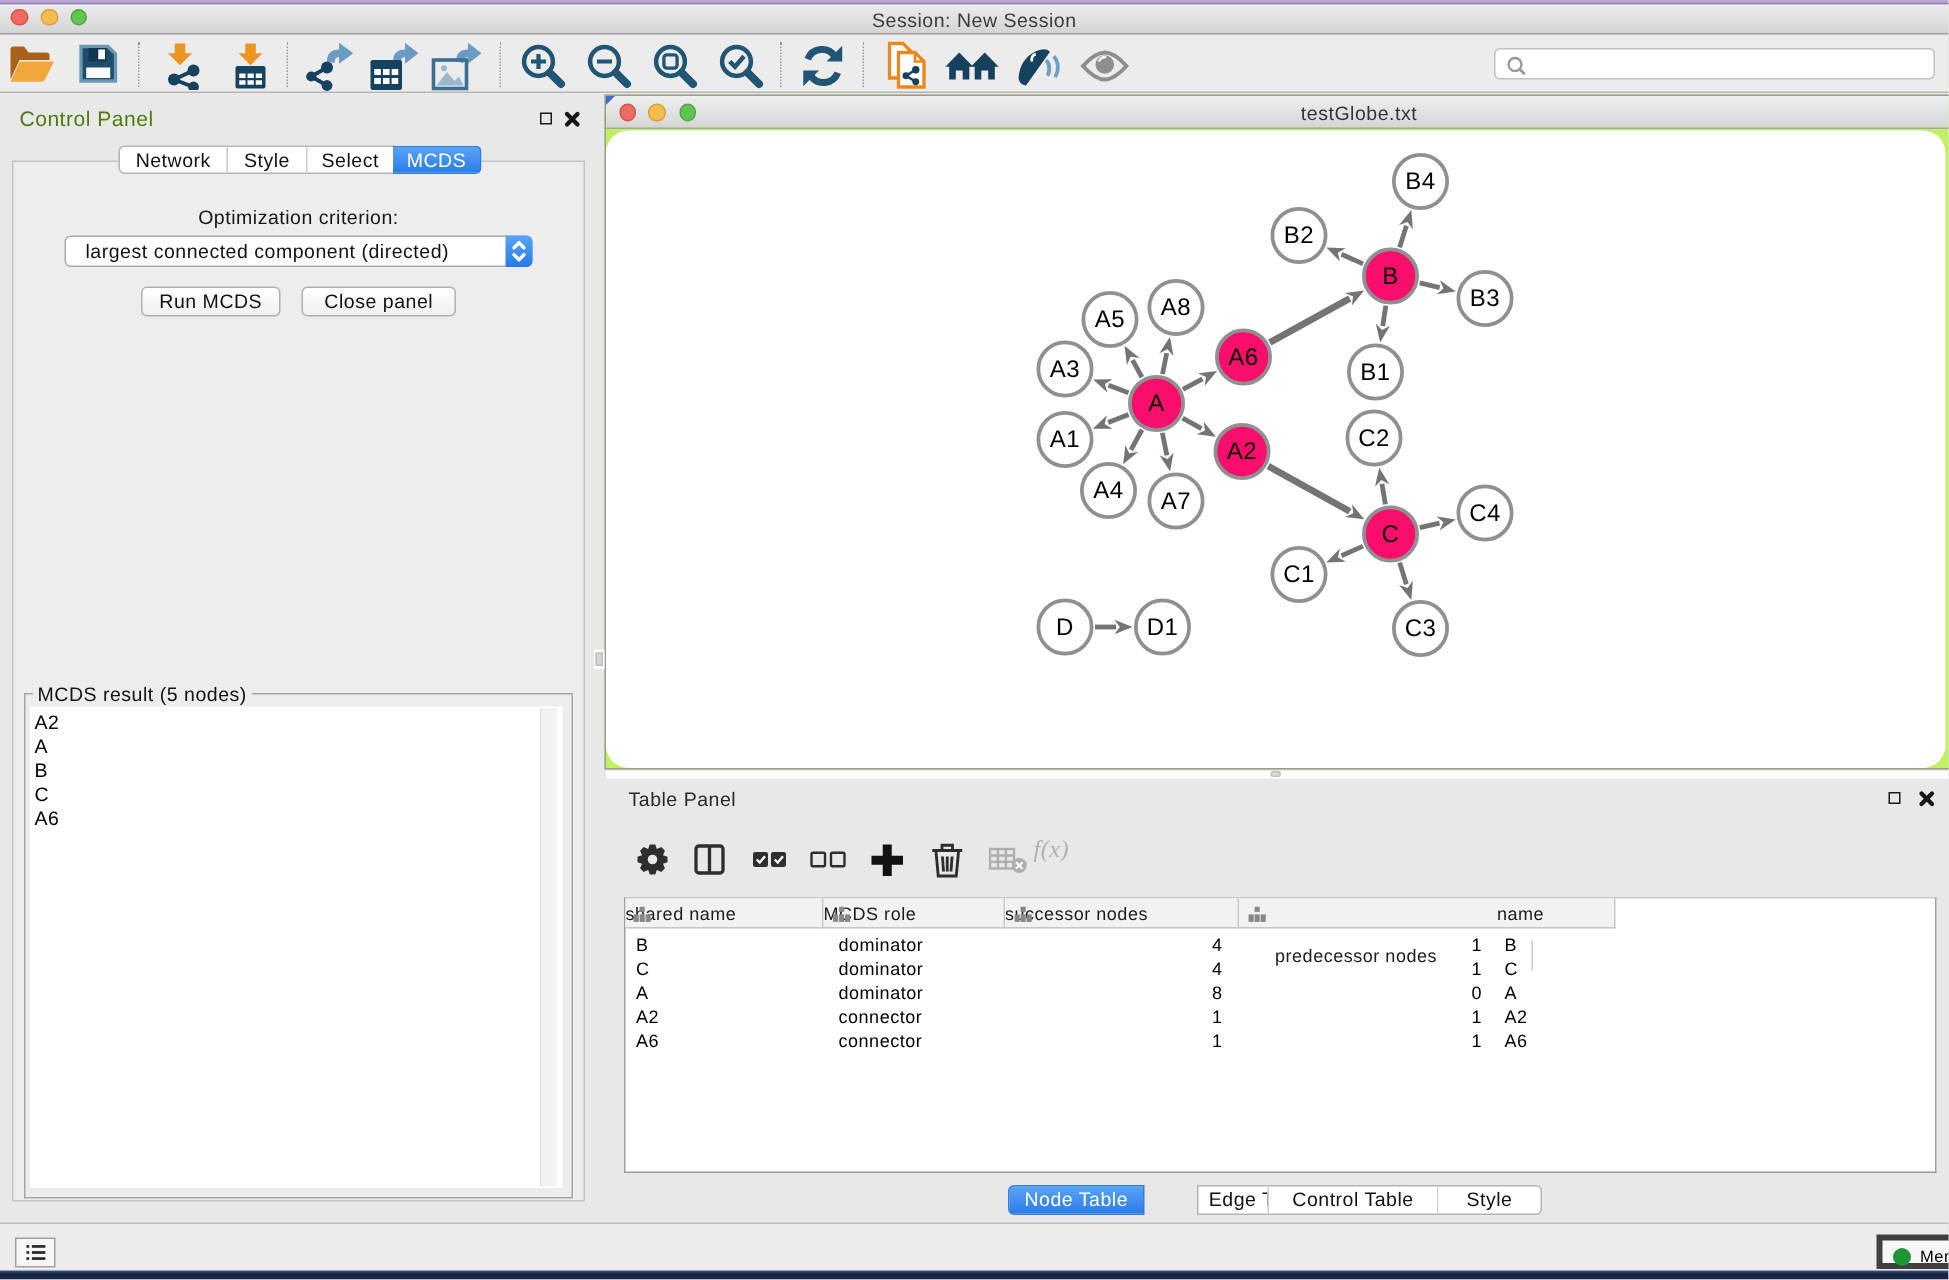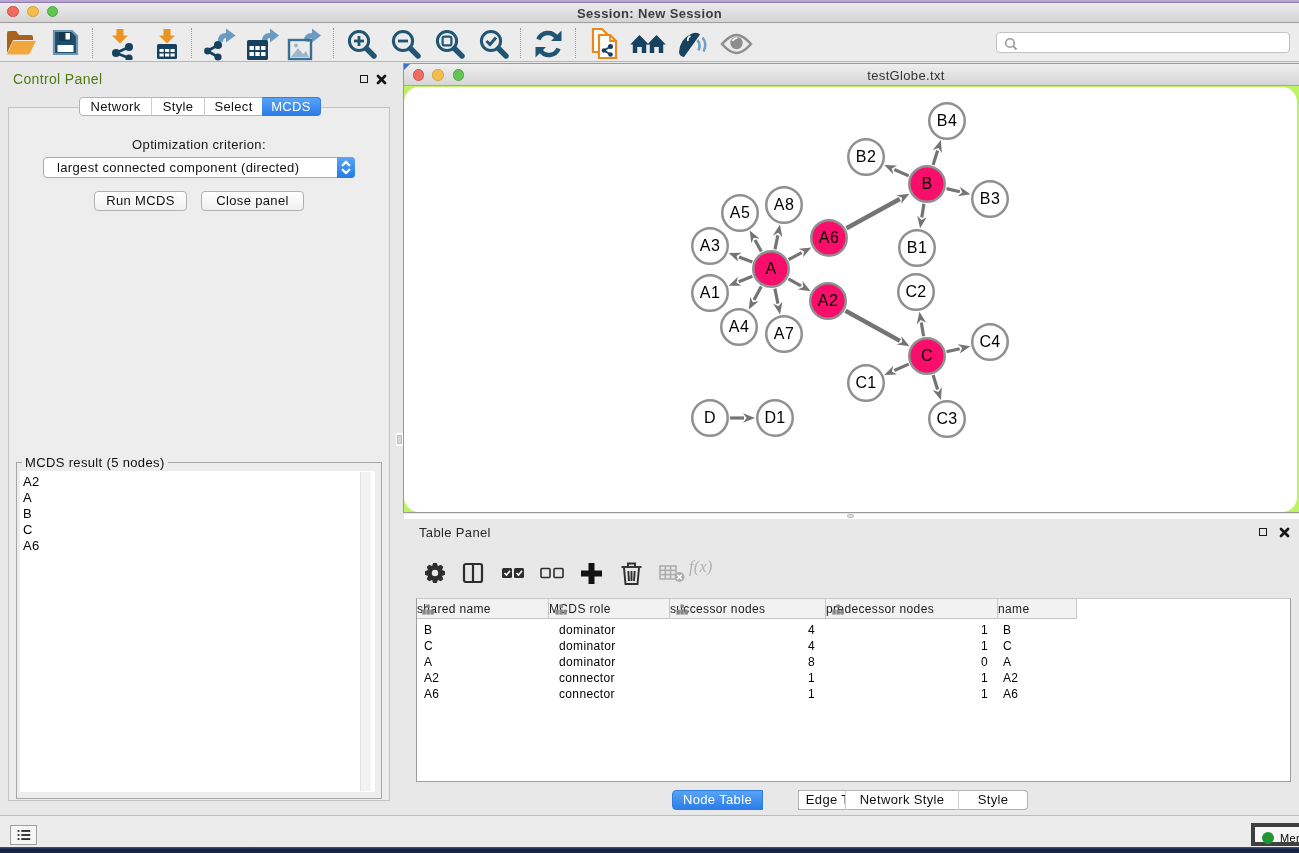--- a/index.html
+++ b/index.html
@@ -2,21 +2,21 @@
 <html><head>
 <meta charset="utf-8">
 <style>
 * { margin:0; padding:0; box-sizing:border-box; }
 html,body { width:1299px; height:853px; overflow:hidden; }
 body { font-family:"Liberation Sans", sans-serif; background:#e8e8e8; position:relative; letter-spacing:0.35px; }
 .abs { position:absolute; }
 
 #desk-top { left:0; top:0; width:1299px; height:3px; background:#b7a7d0; border-bottom:1px solid #8d7bb0; }
 
-#titlebar { left:0; top:3px; width:1299px; height:20px; background:linear-gradient(#ececec,#d4d4d4); border-bottom:1px solid #9f9f9f;font-weight:bold; }
+#titlebar { left:0; top:3px; width:1299px; height:20px; background:linear-gradient(#ececec,#d4d4d4); border-bottom:1px solid #9f9f9f; }
 .light { position:absolute; top:2.7px; width:11.6px; height:11.6px; border-radius:50%; }
 #titlebar .t { position:absolute; width:100%; text-align:center; top:3px; font-size:13px; color:#3c3c3c; }
 
 #toolbar { left:0; top:24px; width:1299px; height:38px; background:#ececec; border-bottom:1px solid #b6b6b6; }
 .sep { position:absolute; top:4px; height:30px; width:0; border-left:1px dotted #9a9a9a; }
 .tbi { position:absolute; top:0; }
 #searchbox { position:absolute; left:996px; top:8px; width:294px; height:21px; background:#fff; border:1px solid #c2c2c2; border-radius:4px; }
 
 #cp-title { left:13px; top:71px; font-size:14px; color:#4d7c0f; }
 .float-btn { position:absolute; width:8px; height:8px; border:1.5px solid #1a1a1a; }
@@ -400,21 +400,21 @@
   <div id="thead">
     <div class="hcell" style="left:0; width:132px;">
         <span>shared name</span>
       </div>
     <div class="hcell" style="left:132px; width:121px;">
         <span>MCDS role</span>
       </div>
     <div class="hcell" style="left:253px; width:156px;">
         <span>successor nodes</span>
       </div>
-    <div class="hcell" style="left:409px; width:172px;">
+    <div class="hcell" style="left:433px; width:172px;margin-top:28px;">
         <span>predecessor nodes</span>
       </div>
     <div class="hcell" style="left:581px; width:79px;">
         <span>name</span>
       </div>
   </div>
   <svg class="hico" style="position:absolute;left:5px;top:5px;" width="12" height="11" viewBox="0 0 12 11">
       <g fill="#878787">
         <rect x="4.4" y="0.5" width="3.4" height="3.4"></rect>
         <rect x="0.4" y="5.6" width="3.4" height="5"></rect>
@@ -467,21 +467,21 @@
     <div class="trow" style="left:553px; top:72px; width:18px; text-align:right;">1</div>
     <div class="trow" style="left:586px; top:72px;">A2</div>
   <div class="trow" style="left:7px; top:88px;">A6</div>
     <div class="trow" style="left:142px; top:88px;">connector</div>
     <div class="trow" style="left:380px; top:88px; width:18px; text-align:right;">1</div>
     <div class="trow" style="left:553px; top:88px; width:18px; text-align:right;">1</div>
     <div class="trow" style="left:586px; top:88px;">A6</div>
 </div>
 <div class="btab" style="left:672px; width:91px; border-radius:4px 0 0 4px; background:linear-gradient(#59a3f7,#2b7ce8); border-color:#2f7fdd; color:#fff;">Node Table</div>
 <div class="btab" style="left:762px; width:84px;margin-left:36px;">Edge Table</div>
-<div class="btab" style="left:845px; width:114px; border-left:1px solid #cdcdcd;">Network Style</div>
+<div class="btab" style="left:845px; width:114px; border-left:1px solid #cdcdcd;">Control Table</div>
 <div class="btab" style="left:958px; width:70px; border-left:1px solid #cdcdcd; border-radius:0 4px 4px 0;">Style</div>
 
 <div id="statusbar" class="abs">
   <div id="menu-btn"><svg width="25" height="18" viewBox="0 0 21 20">
         <g fill="#2a2a2a">
           <rect x="4" y="4.5" width="2" height="2"></rect>
           <rect x="8" y="4.5" width="10" height="2"></rect>
           <rect x="4" y="9" width="2" height="2"></rect>
           <rect x="8" y="9" width="10" height="2"></rect>
           <rect x="4" y="13.5" width="2" height="2"></rect>

